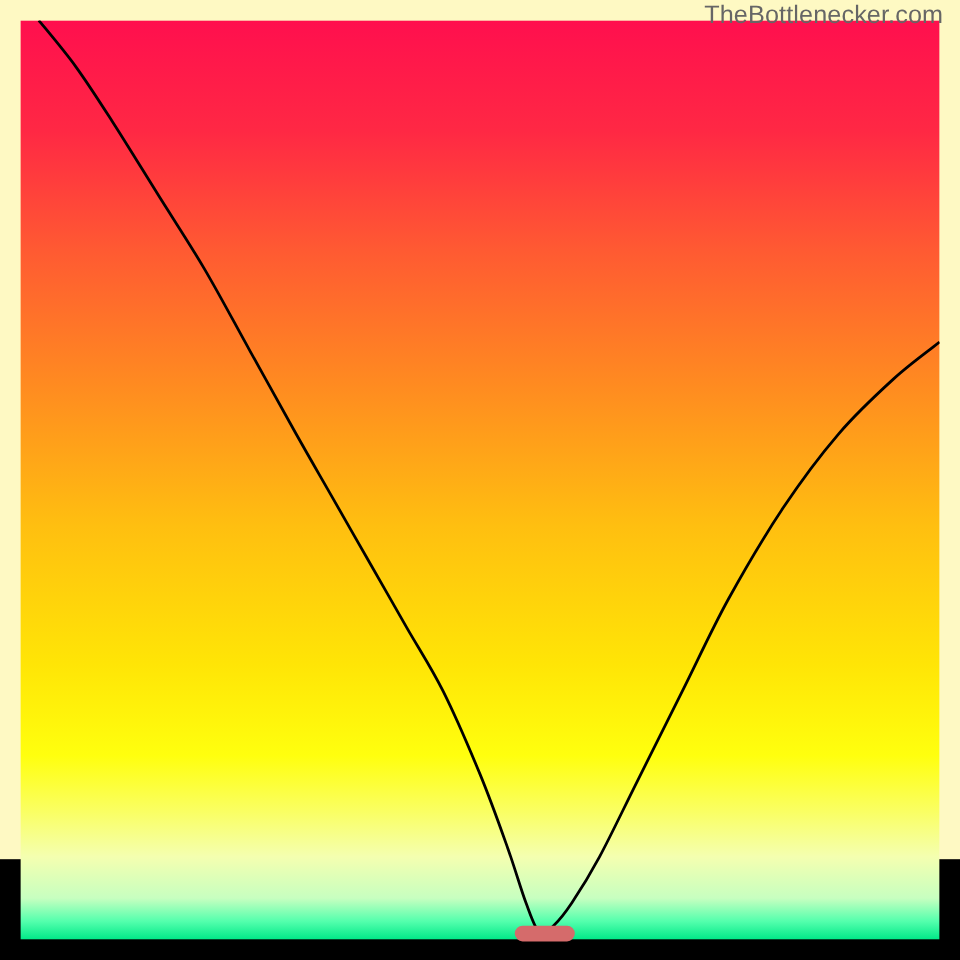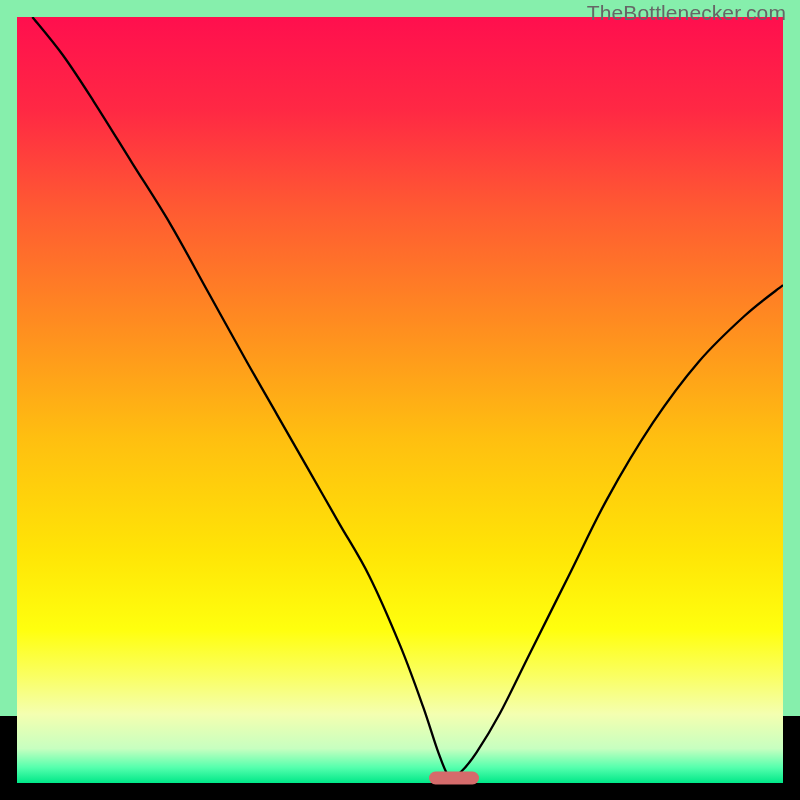--- a/index.html
+++ b/index.html
@@ -8,21 +8,21 @@
     width: 800px;
     height: 800px;
     background: #000;
     font-family: Arial, Helvetica, sans-serif;
     overflow: hidden;
   }
   .frame {
     position: relative;
     width: 800px;
     height: 716px;
-    background: #86efac;
+    background: #fef9c3;
   }
   .plot {
     position: absolute;
     left: 17px;
     top: 17px;
     width: 766px;
     height: 766px;
   }
   .gradient {
     position: absolute;

